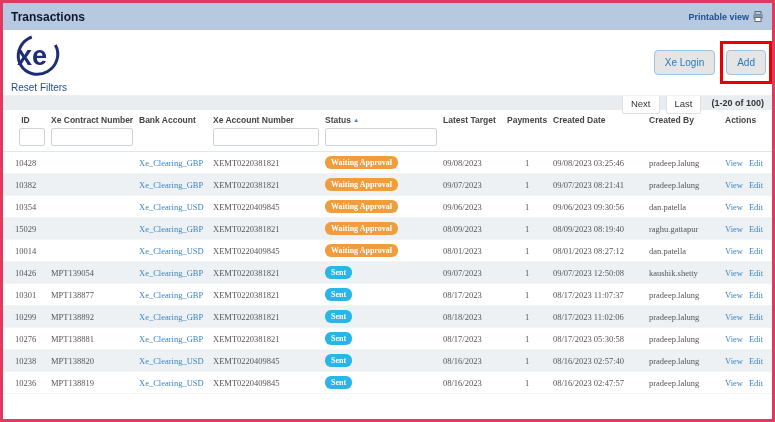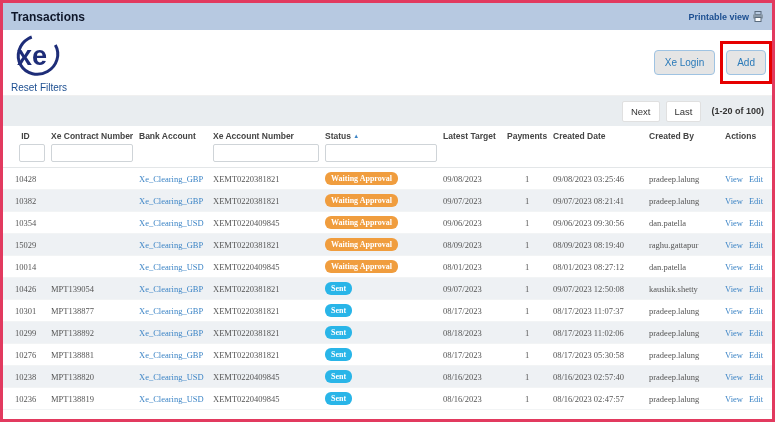--- a/index.html
+++ b/index.html
@@ -32,21 +32,21 @@
     background: #e5e5e5; border: 1px solid #9fc3e2; color: #2a7ab9;
     font-size: 10px; padding: 6px 10px; border-radius: 4px; cursor: pointer;
     font-family: "Liberation Sans", sans-serif;
   }
   .annotation-box {
     border: 3px solid #e60000; padding: 6px 3px; margin: -9px -6px -9px -3px;
   }
 
   
   .pagebar {
-    height: 30px; background: #e9edf0;
+    height: 14px; background: #e9edf0;
     display: flex; align-items: center; justify-content: flex-end;
     gap: 6px; padding: 0 8px;
   }
   .pg-btn {
     background: #fff; border: 1px solid #e0e0e0; color: #333;
     font-size: 9.5px; padding: 4px 8px; cursor: pointer; border-radius: 2px;
     font-family: "Liberation Sans", sans-serif;
   }
   .pg-range { font-size: 9px; color: #333; margin-left: 4px; font-weight: bold; }
 

